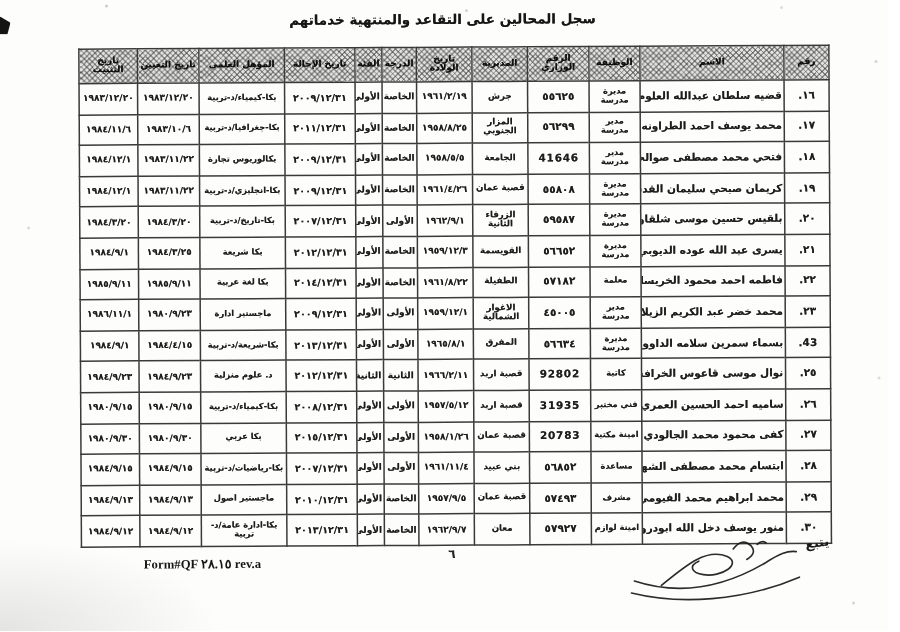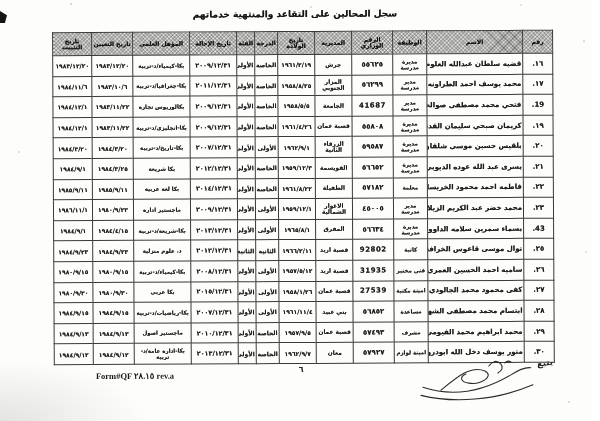--- a/index.html
+++ b/index.html
@@ -109,24 +109,24 @@
             <td class="c-workplace">المزار الجنوبي</td>
             <td class="c-birth_date">١٩٥٨/٨/٢٥</td>
             <td class="c-grade">الخاصة</td>
             <td class="c-category">الأولى</td>
             <td class="c-retirement_date">٢٠١١/١٢/٣١</td>
             <td class="c-qualification">بكا-جغرافيا/د-تربية</td>
             <td class="c-appointment_date">١٩٨٣/١٠/٦</td>
             <td class="c-confirmation_date">١٩٨٤/١١/٦</td>
           </tr>
           <tr>
-            <td class="c-no">19.</td>
+            <td class="c-no">١٨.</td>
             <td class="c-name">فتحي محمد مصطفى صوالحه</td>
             <td class="c-job">مدير مدرسة</td>
-            <td class="c-ministry_no">41687</td>
+            <td class="c-ministry_no">41646</td>
             <td class="c-workplace">الجامعة</td>
             <td class="c-birth_date">١٩٥٨/٥/٥</td>
             <td class="c-grade">الخاصة</td>
             <td class="c-category">الأولى</td>
             <td class="c-retirement_date">٢٠٠٩/١٢/٣١</td>
             <td class="c-qualification">بكالوريوس تجارة</td>
             <td class="c-appointment_date">١٩٨٣/١١/٢٢</td>
             <td class="c-confirmation_date">١٩٨٤/١٢/١</td>
           </tr>
           <tr>
@@ -238,21 +238,21 @@
             <td class="c-category">الأولى</td>
             <td class="c-retirement_date">٢٠٠٨/١٢/٣١</td>
             <td class="c-qualification">بكا-كيمياء/د-تربية</td>
             <td class="c-appointment_date">١٩٨٠/٩/١٥</td>
             <td class="c-confirmation_date">١٩٨٠/٩/١٥</td>
           </tr>
           <tr>
             <td class="c-no">٢٧.</td>
             <td class="c-name">كفى محمود محمد الجالودي</td>
             <td class="c-job">امينة مكتبة</td>
-            <td class="c-ministry_no">27539</td>
+            <td class="c-ministry_no">20783</td>
             <td class="c-workplace">قصبة عمان</td>
             <td class="c-birth_date">١٩٥٨/١/٢٦</td>
             <td class="c-grade">الأولى</td>
             <td class="c-category">الأولى</td>
             <td class="c-retirement_date">٢٠١٥/١٢/٣١</td>
             <td class="c-qualification">بكا عربي</td>
             <td class="c-appointment_date">١٩٨٠/٩/٣٠</td>
             <td class="c-confirmation_date">١٩٨٠/٩/٣٠</td>
           </tr>
           <tr>

